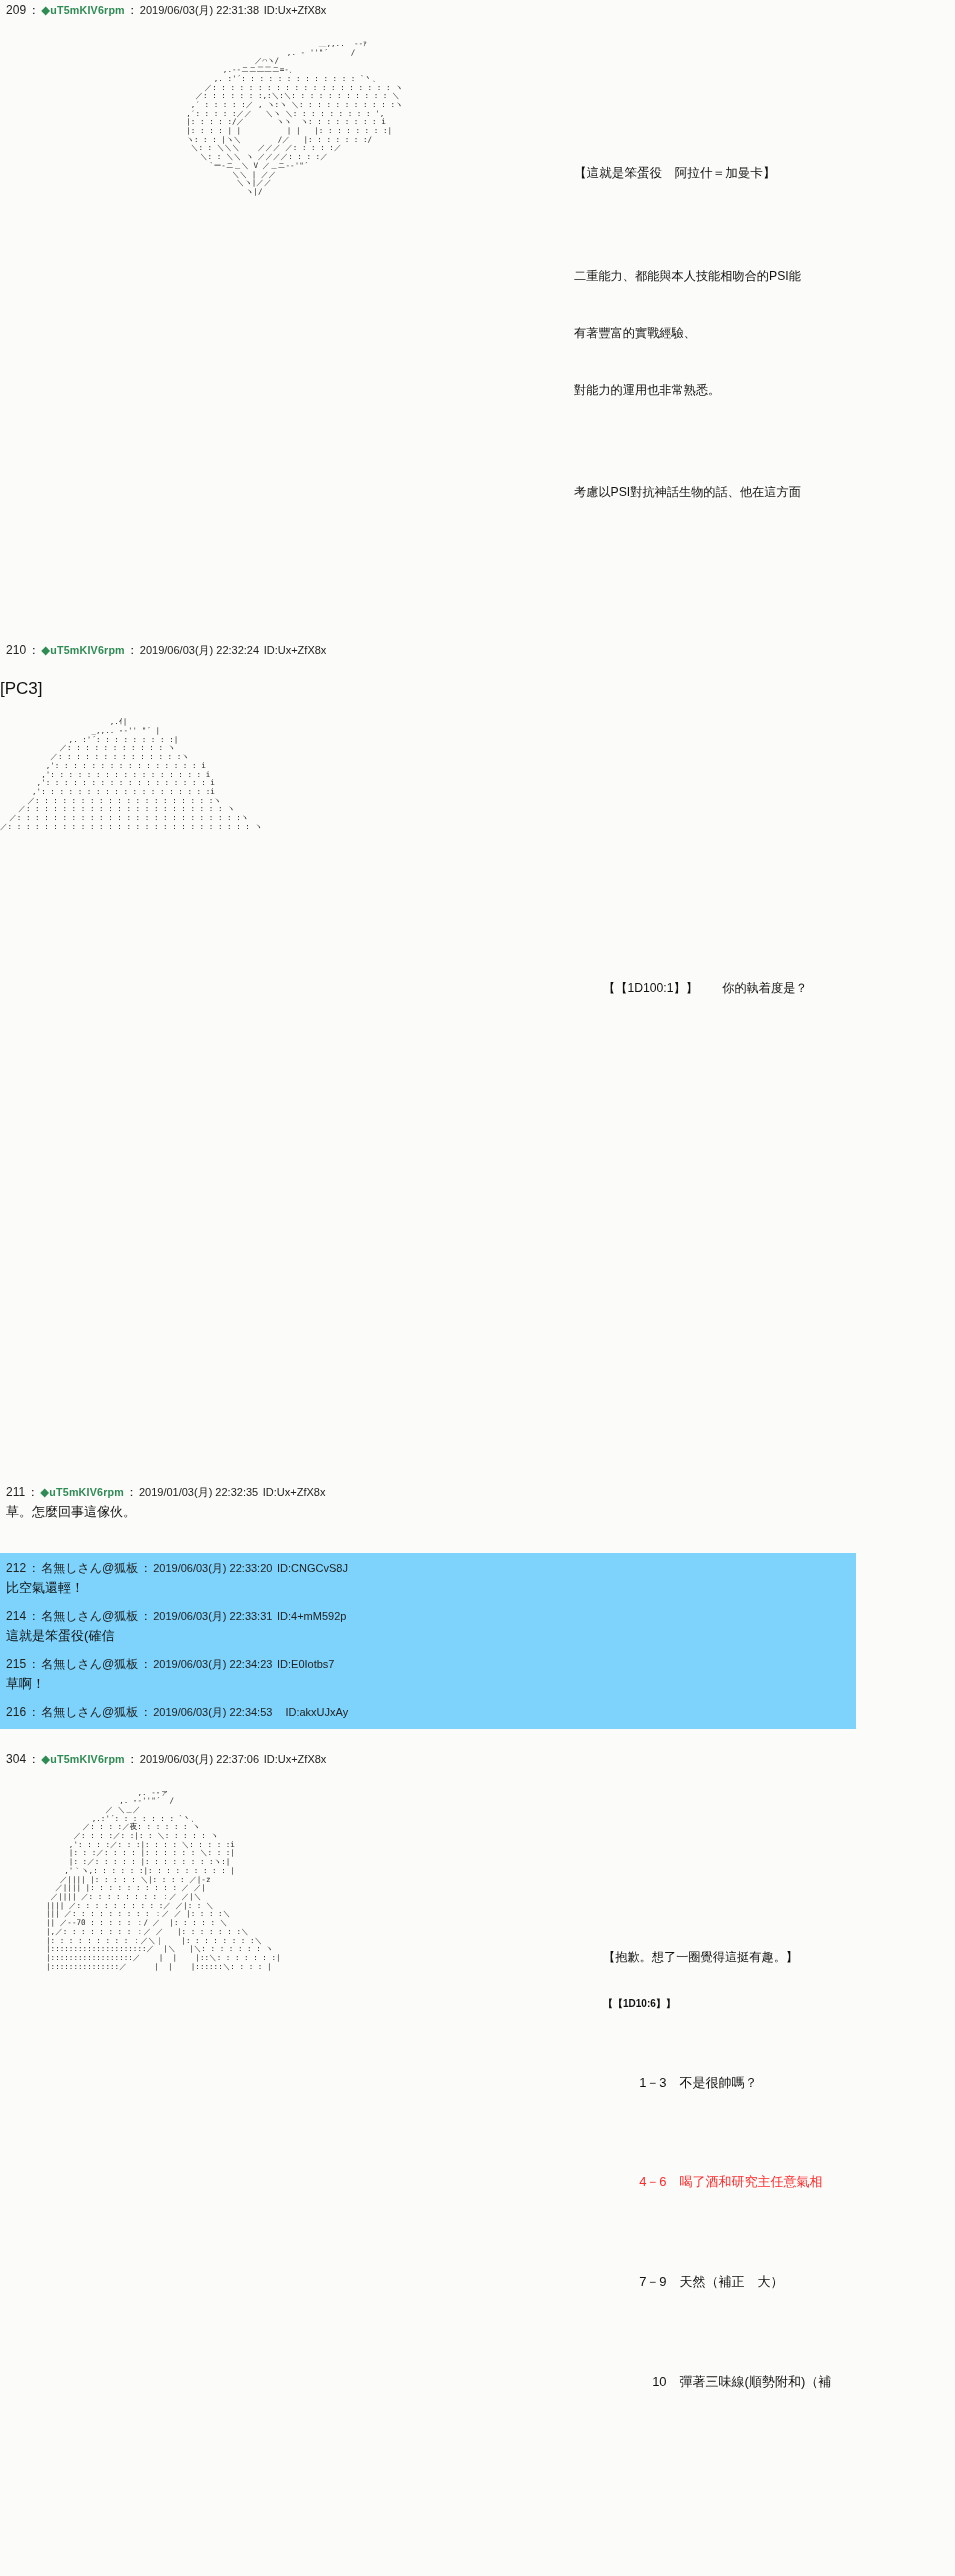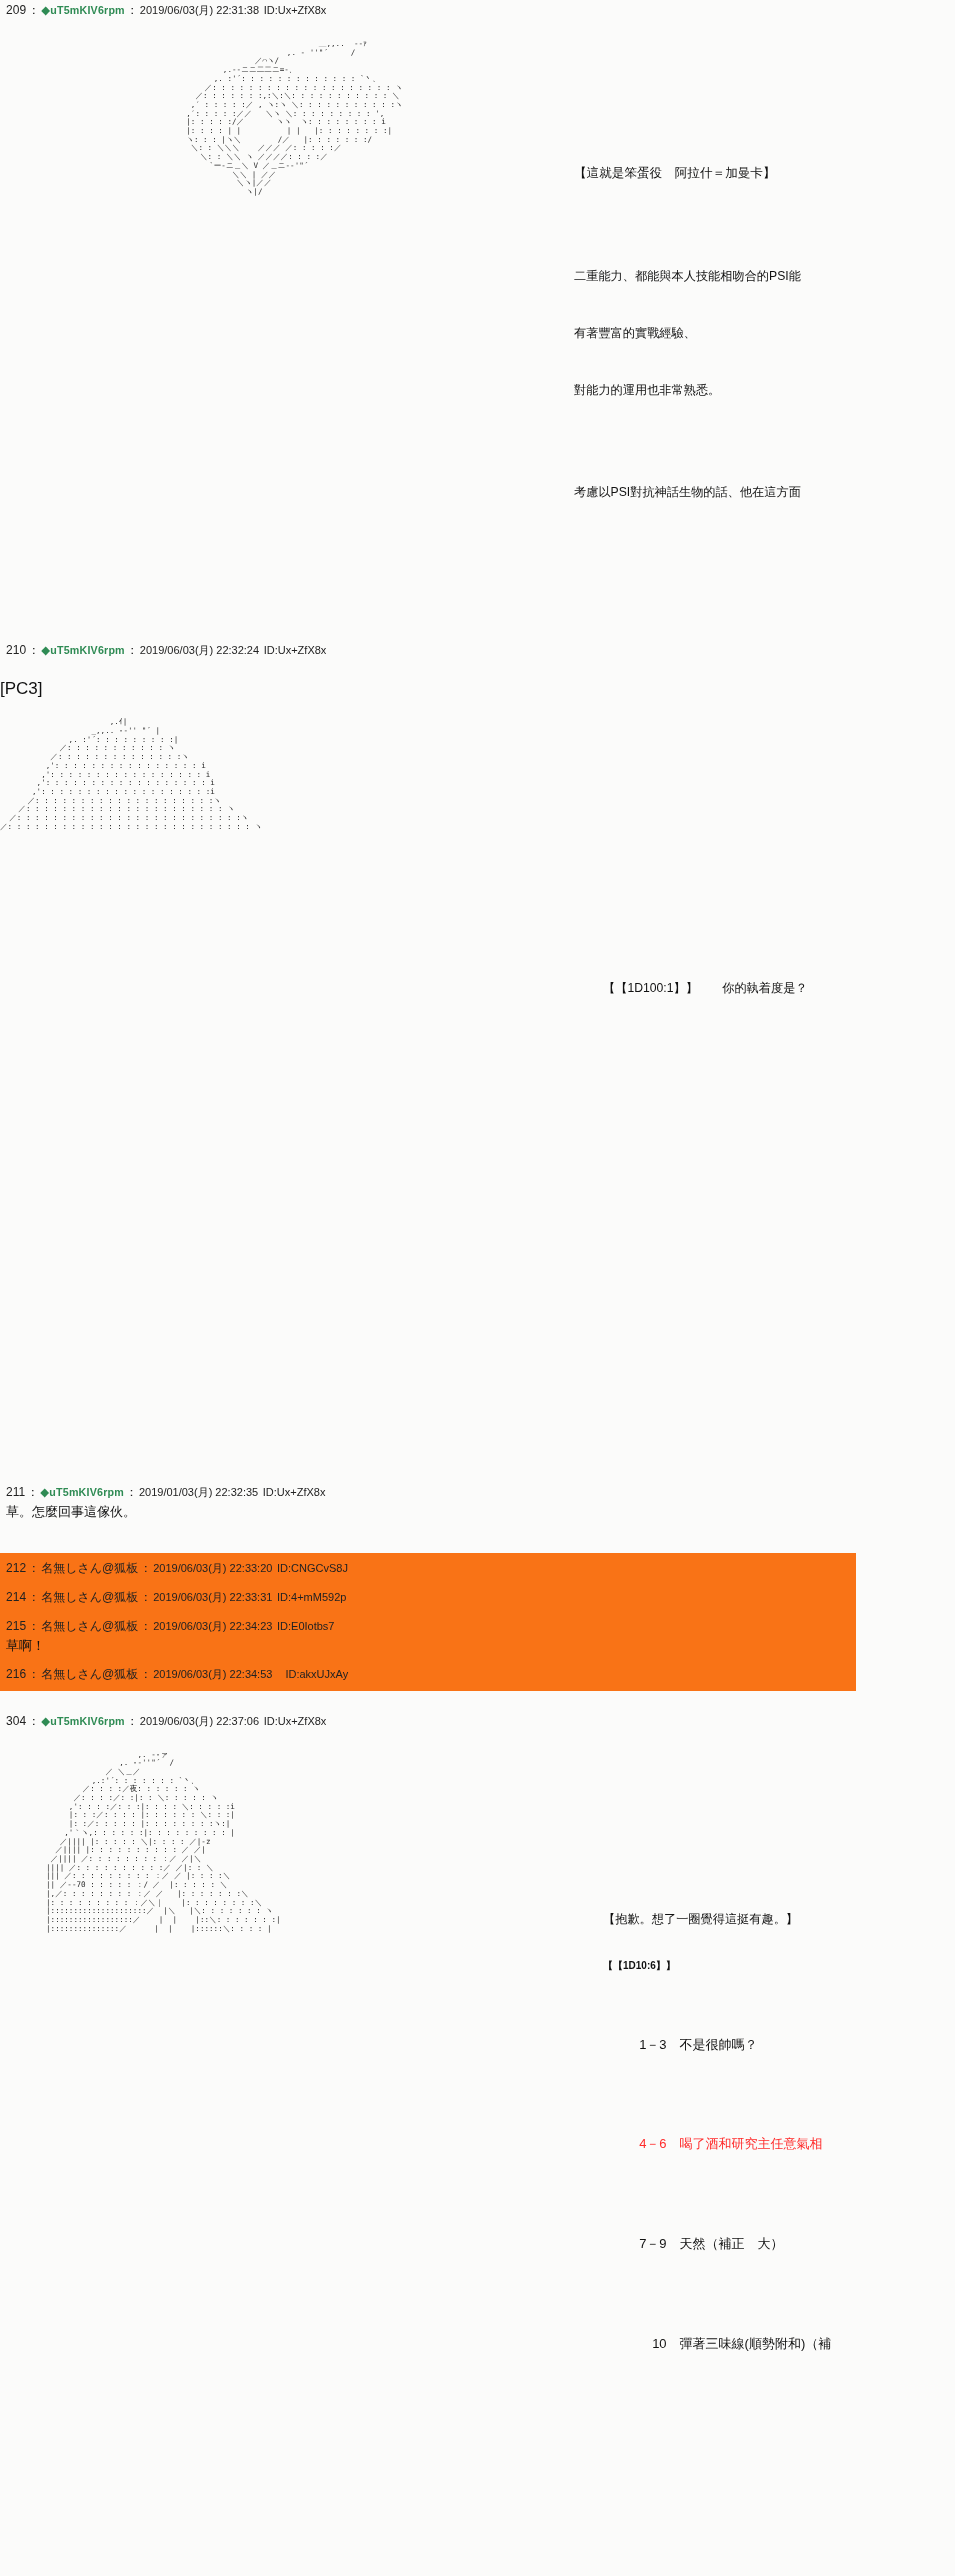--- a/index.html
+++ b/index.html
@@ -32,21 +32,21 @@
   .post-body{
     font-size:13px;
     line-height:19px;
     padding-left:6.1px;
     color:#111;
     white-space:pre-wrap;
   }
 
   
   .anon-block{
-    background:#f97316;
+    background:#7dd3fc;
     padding:4.6px 0 6.1px 0;
   }
   .anon-post{margin:0 0 9.2px 0;}
   .anon-post:last-child{margin-bottom:0;}
 
   
   .aa{
     font-family:"DejaVu Sans Mono","Liberation Mono",monospace;
     font-size:7.6px;
     line-height:8.4px;
@@ -159,26 +159,28 @@
   </div>
 
   <div class="spacer-l"></div>
 
   <div class="anon-block">
 
     <div class="anon-post">
       <div class="post-header">
         <span class="post-no">212</span><span class="sep">：</span><span class="anon-name">名無しさん@狐板</span><span class="sep">：</span><span class="date">2019/06/03(月) 22:33:20</span><span class="uid" style="padding-left:4.6px">ID:CNGCvS8J</span>
       </div>
+      <div class="post-body">比空氣還輕！</div>
     </div>
 
     <div class="anon-post">
       <div class="post-header">
         <span class="post-no">214</span><span class="sep">：</span><span class="anon-name">名無しさん@狐板</span><span class="sep">：</span><span class="date">2019/06/03(月) 22:33:31</span><span class="uid" style="padding-left:4.6px">ID:4+mM592p</span>
       </div>
+      <div class="post-body">這就是笨蛋役(確信</div>
     </div>
 
     <div class="anon-post">
       <div class="post-header">
         <span class="post-no">215</span><span class="sep">：</span><span class="anon-name">名無しさん@狐板</span><span class="sep">：</span><span class="date">2019/06/03(月) 22:34:23</span><span class="uid" style="padding-left:4.6px">ID:E0Iotbs7</span>
       </div>
       <div class="post-body">草啊！</div>
     </div>
 
     <div class="anon-post">

